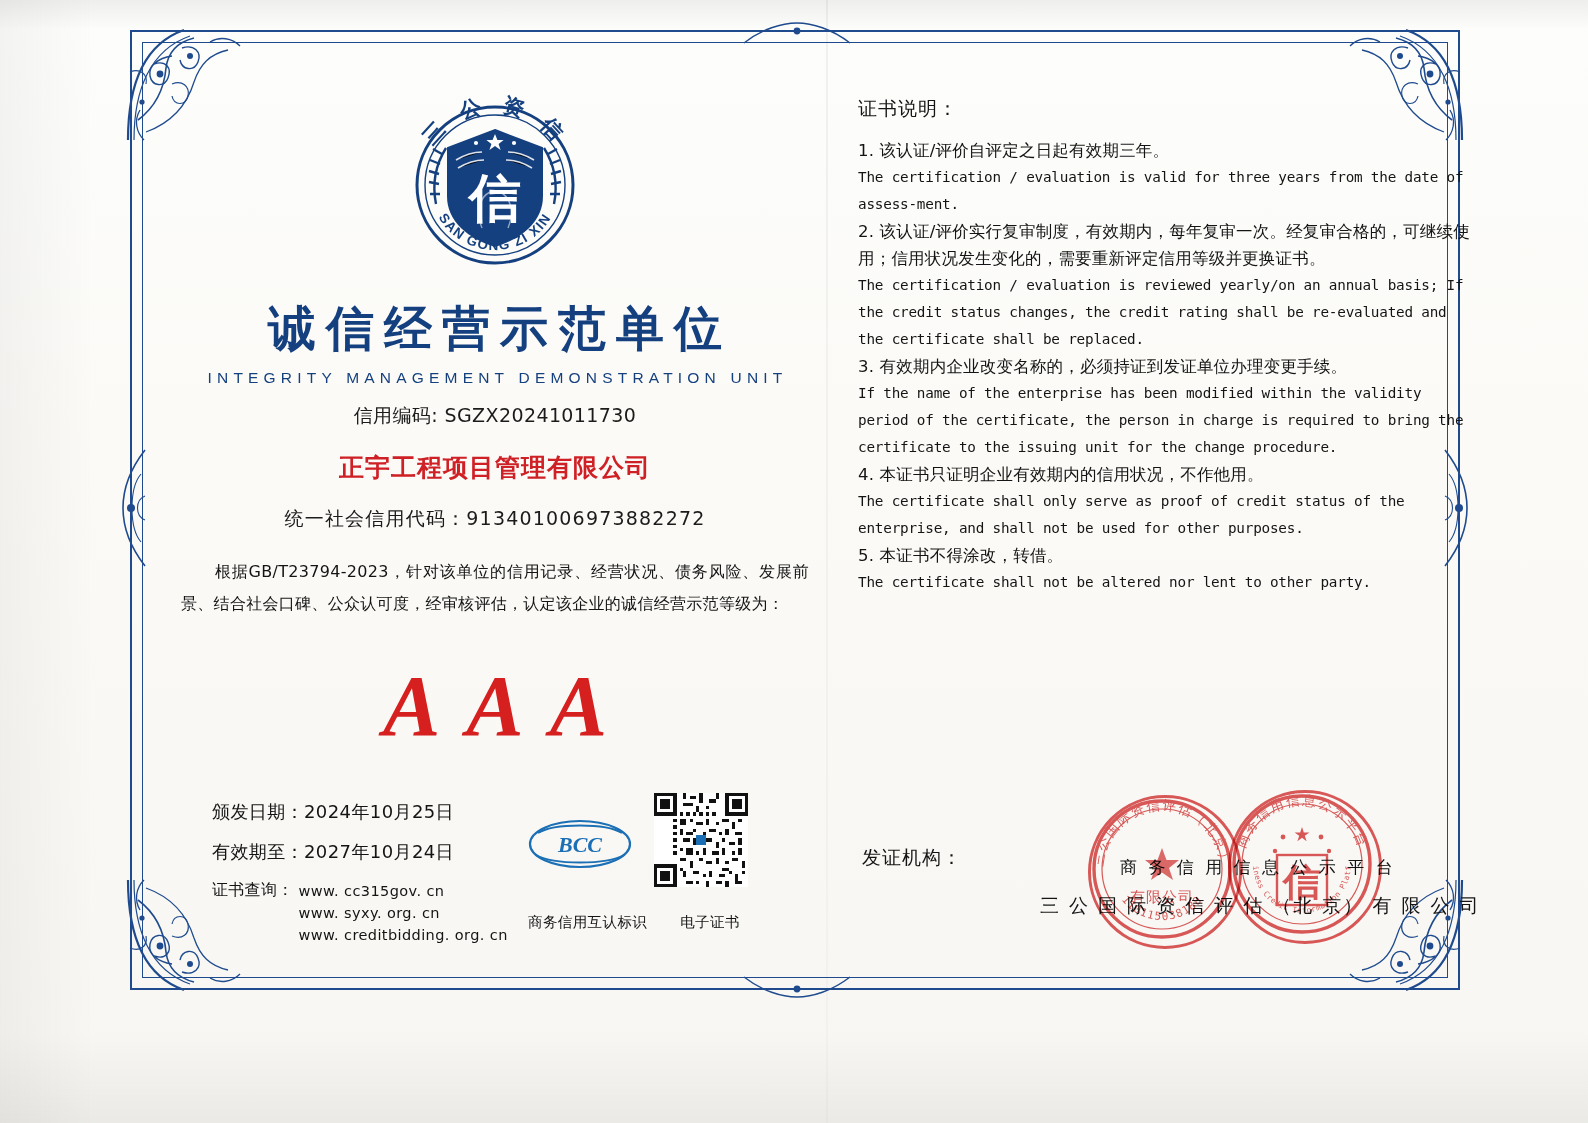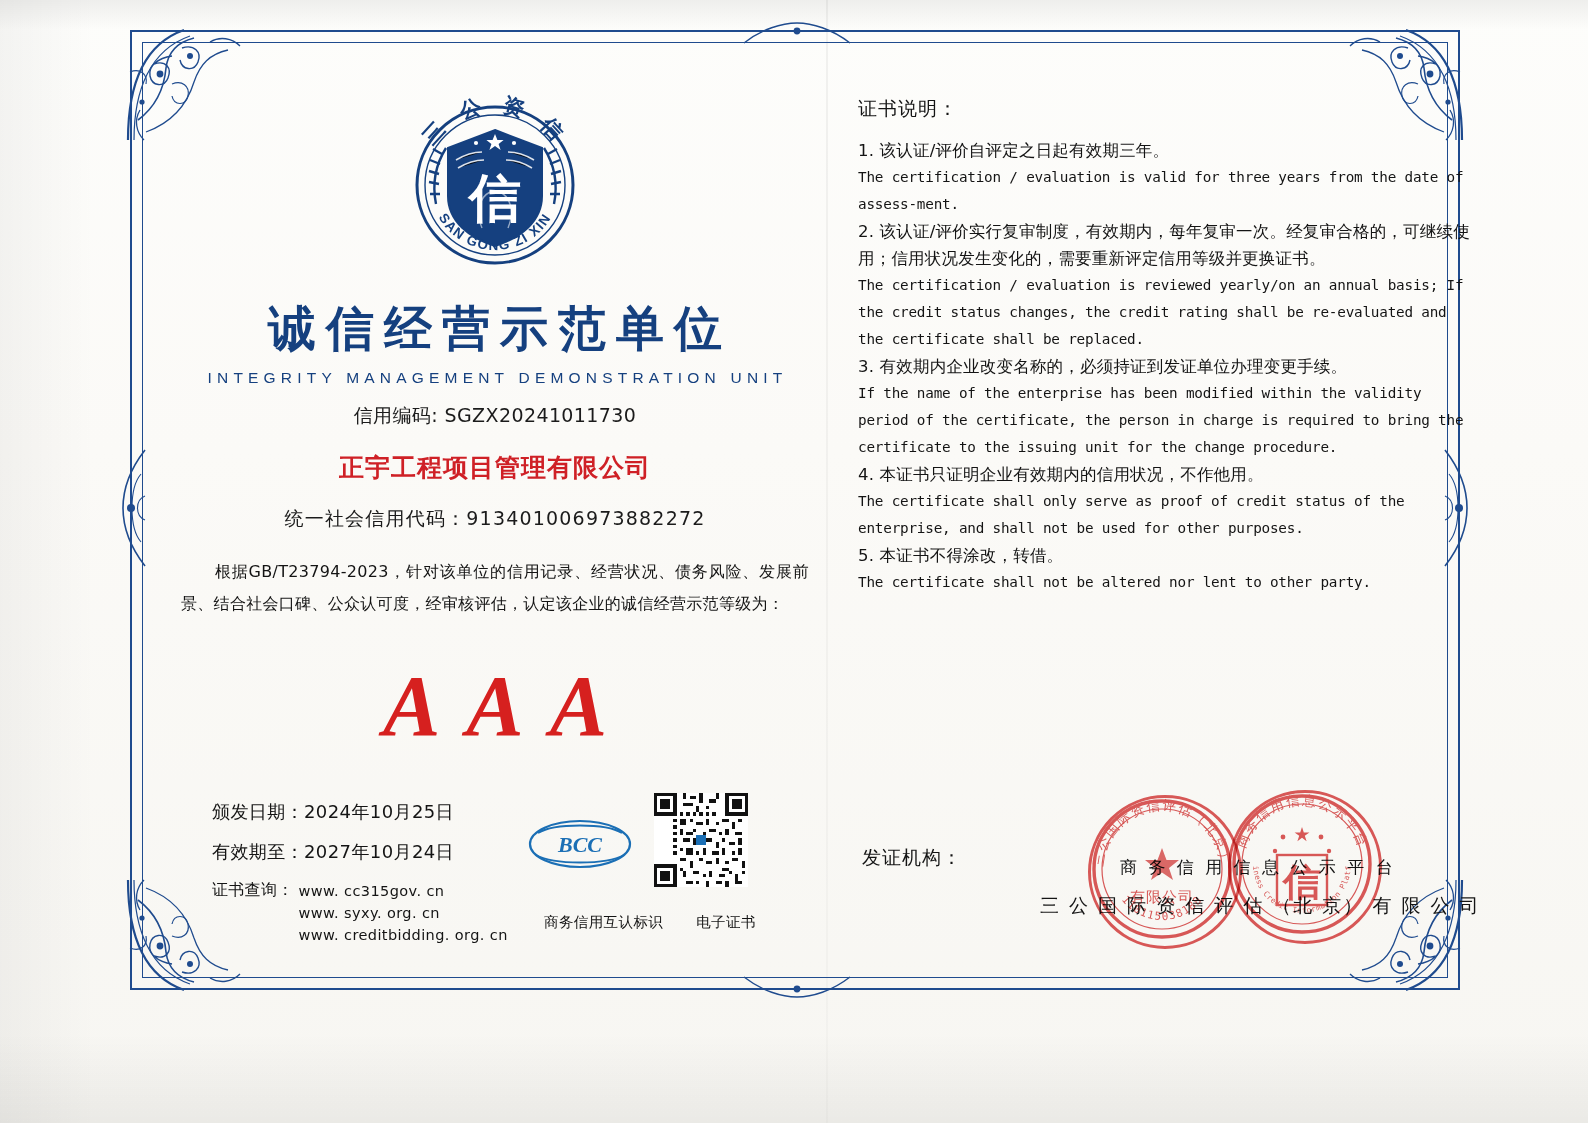--- a/index.html
+++ b/index.html
@@ -189,21 +189,21 @@
     top: 815px;
     width: 100px;
   }
   .qr-wrap {
     position: absolute;
     left: 654px;
     top: 793px;
   }
   .caption-row {
     position: absolute;
-    left: 544px;
+    left: 528px;
     top: 913px;
     font-family: "DejaVu Sans", sans-serif;
     font-size: 14.5px;
     color: #141414;
     letter-spacing: 0.4px;
   }
   .caption-row .c2 { margin-left: 28px; }
 
   
   .right-panel {

